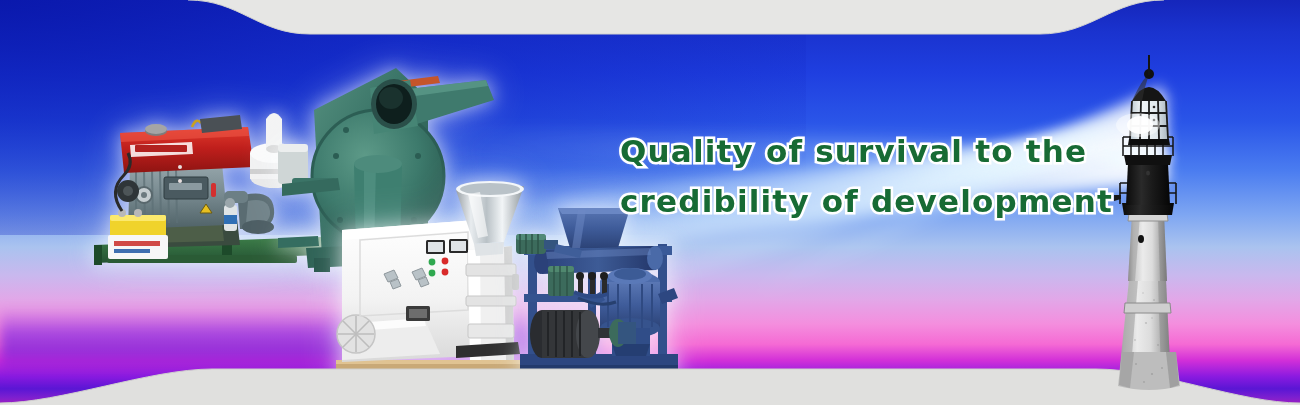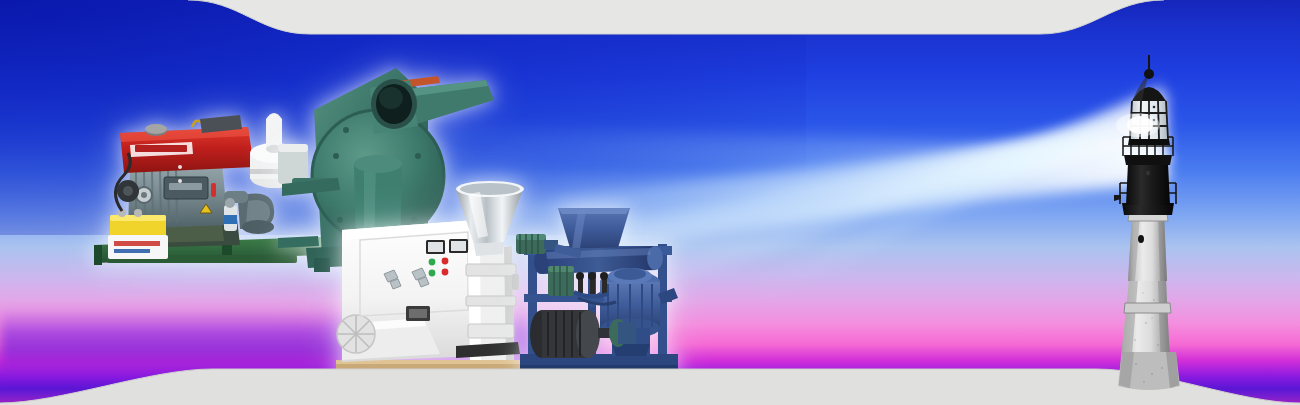--- a/index.html
+++ b/index.html
@@ -610,20 +610,24 @@
           <path d="M60 125 L60 171"></path>
         <path d="M68 126 L68 170"></path>
       </g>
 
       <rect x="86" y="142" width="16" height="10" fill="#2f3236"></rect>
       <ellipse cx="106" cy="147" rx="9" ry="14" fill="#3c6b5c"></ellipse>
       <rect x="106" y="136" width="18" height="22" fill="#34557f"></rect>
     </svg>
   </div>
 
+  <div class="slogan">
+    <span class="slogan-line">Quality of survival to the</span>
+    <span class="slogan-line">credibility of development</span>
+  </div>
 
   <div class="wave wave-top">
     <svg width="1300" height="42" viewBox="0 0 1300 42" preserveAspectRatio="none">
       <path d="M188 0 C 240 0, 258 34, 310 34 L 1040 34 C 1092 34, 1112 0, 1164 0 L 1300 0 L 1300 -2 L 188 -2 Z" fill="#e6e6e4"></path>
       <path d="M188 0 C 240 0, 258 34, 310 34 L 1040 34 C 1092 34, 1112 0, 1164 0" fill="none" stroke="#d2d2d0" stroke-width="1"></path>
     </svg>
   </div>
 
   <div class="wave wave-bottom">
     <svg width="1300" height="50" viewBox="0 0 1300 50" preserveAspectRatio="none">

